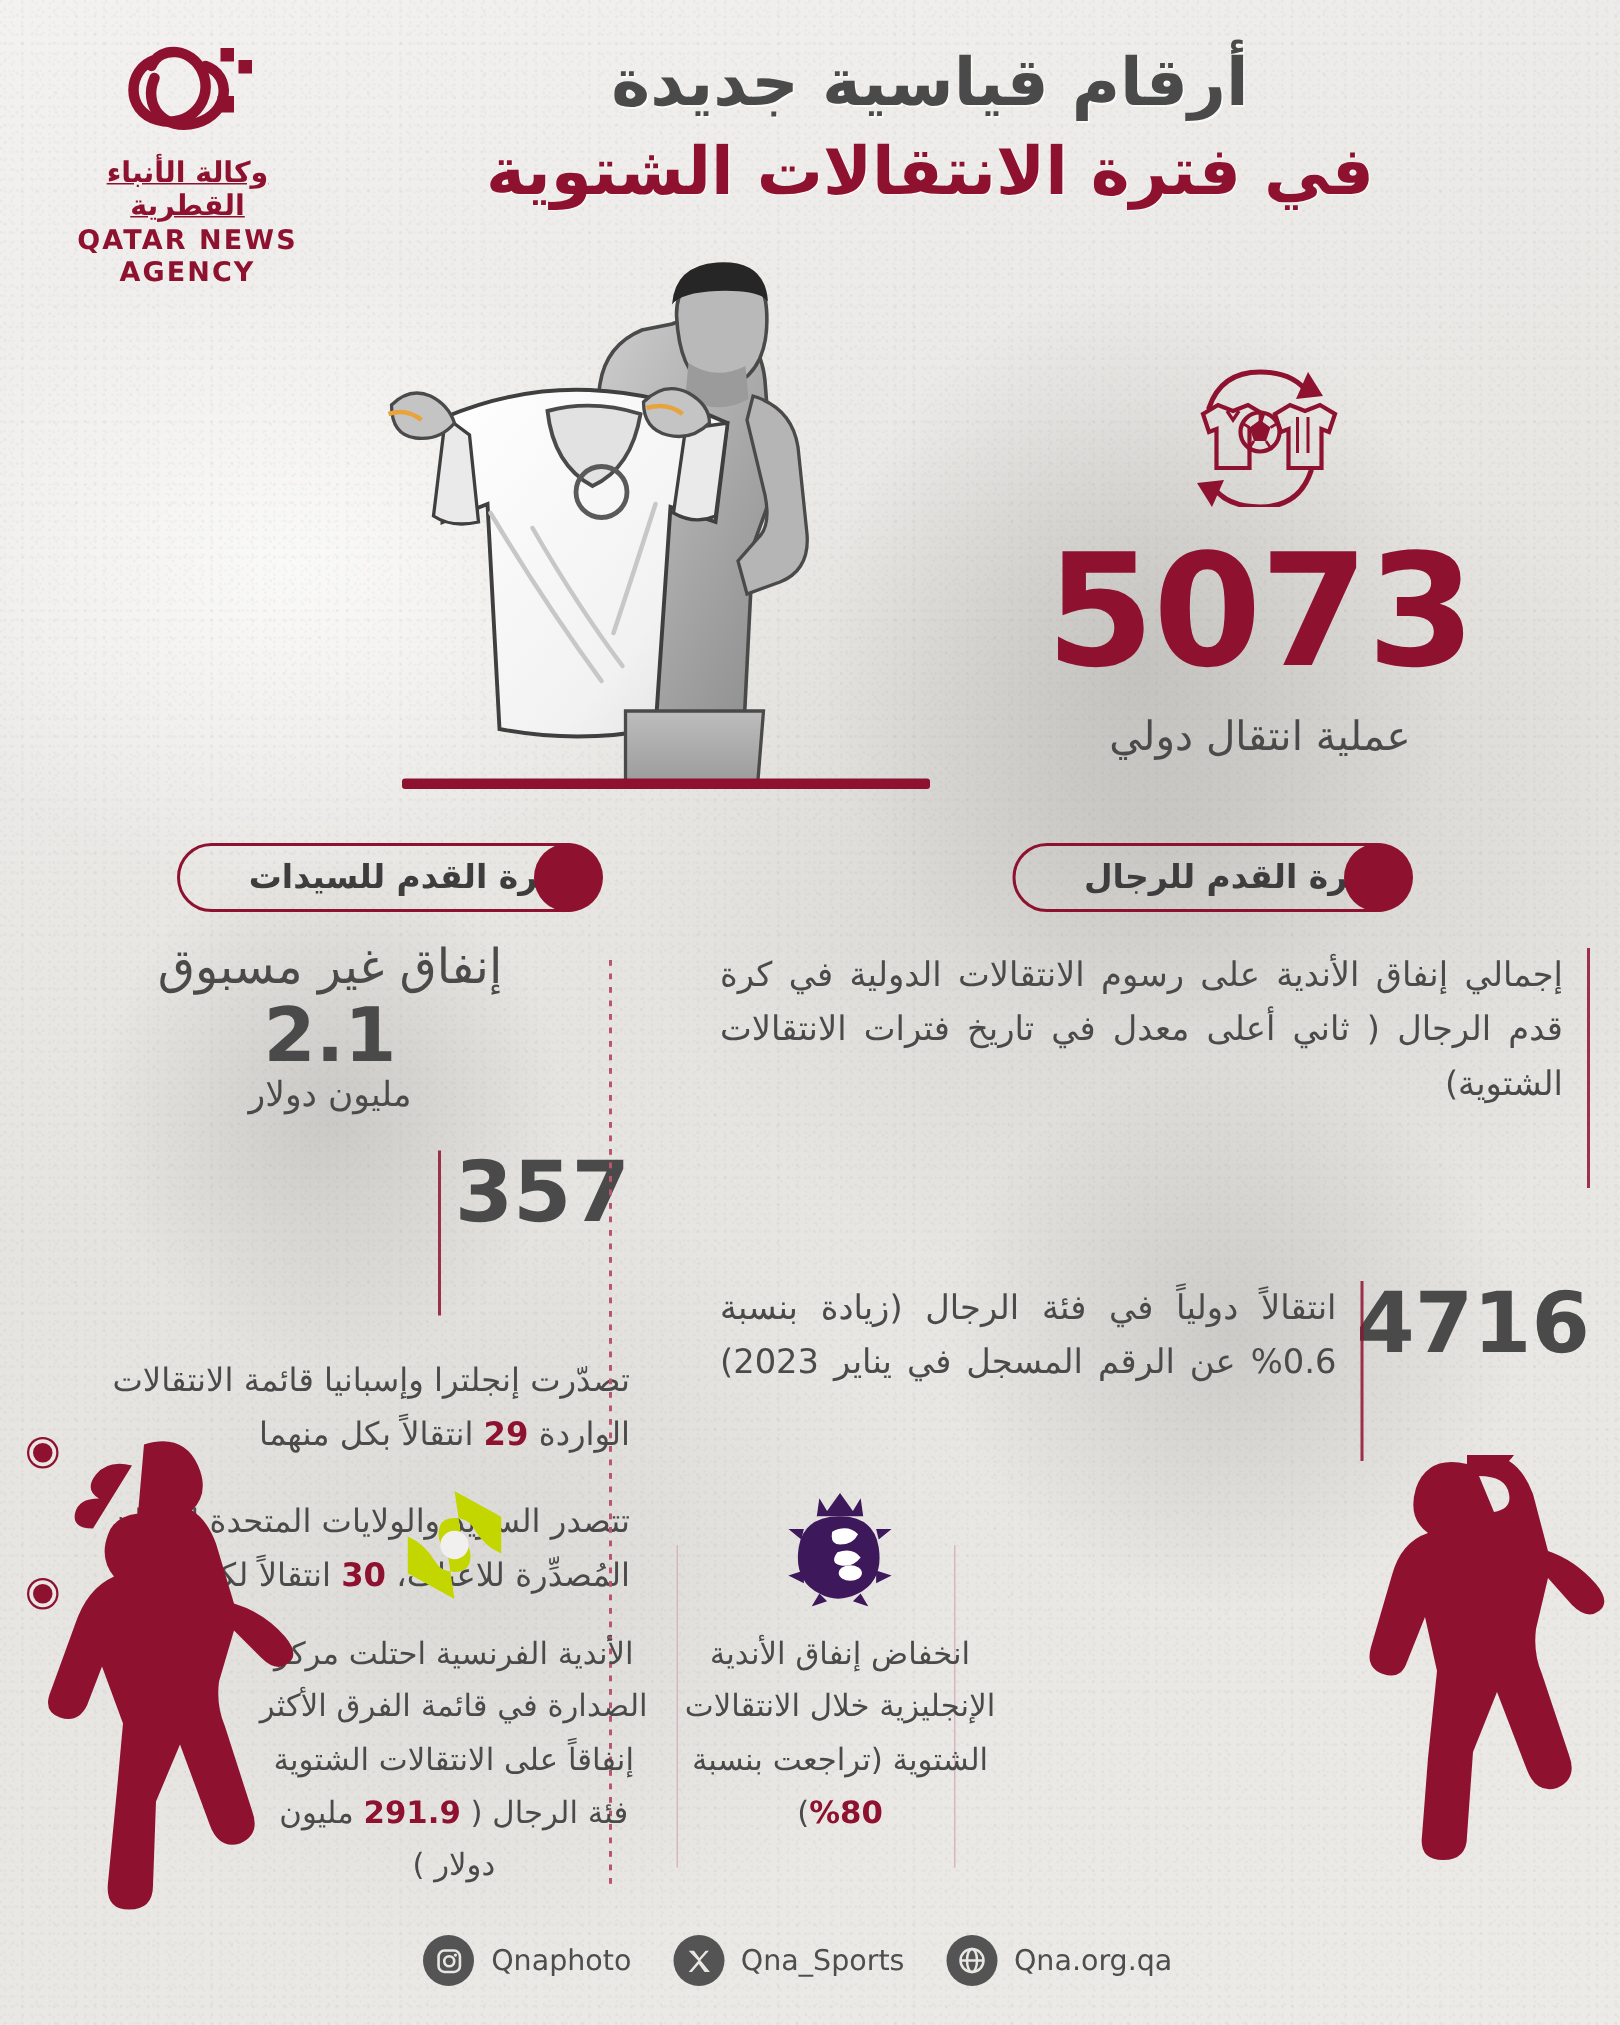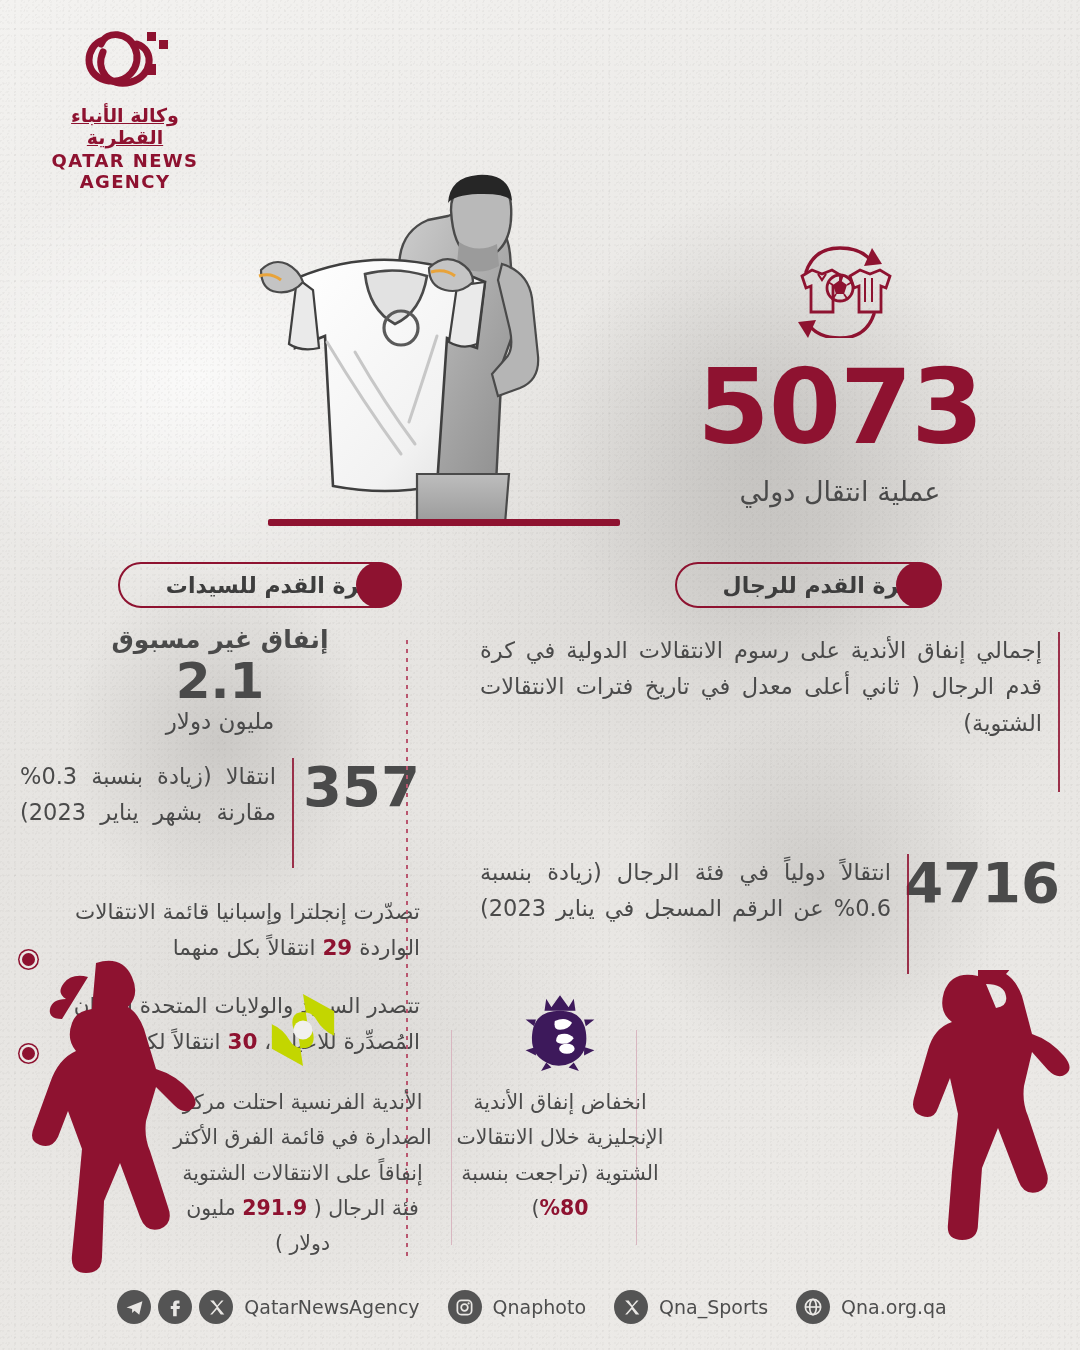--- a/index.html
+++ b/index.html
@@ -93,21 +93,21 @@
     font-size:56px; font-weight:bold; color:#4a4a4a; line-height:1.05;
   }
   .stat-unit { font-size:23px; color:#4a4a4a; margin-top:2px; }
   .v-rule { width:2px; align-self:stretch; background:#8e1230; flex:0 0 2px; opacity:.85; }
   .stat-text {
     flex:1 1 auto; font-size:22.5px; color:#4a4a4a; line-height:1.62;
     text-align:justify; text-align-last:justify;
   }
 
   .women-head { text-align:center; }
-  .women-head .label { font-size:25px; font-weight:bold; color:#4a4a4a; }
+  .women-head .label { font-size:32px; font-weight:normal; color:#4a4a4a; }
   .women-head .num { font-size:50px; font-weight:bold; color:#4a4a4a; line-height:1.08; }
   .women-head .unit { font-size:23px; color:#4a4a4a; }
 
   .bullets { margin-top:26px; }
   .bullet { display:flex; gap:10px; align-items:flex-end; margin-bottom:22px; }
   .bullet-dot {
     flex:0 0 auto; width:13px; height:13px; border-radius:50%;
     border:3px solid #8e1230; background:#8e1230;
     box-shadow:0 0 0 2.5px #e9e7e4, 0 0 0 4px #8e1230;
     margin-top:9px; margin-left:2px;
@@ -151,20 +151,24 @@
 </head>
 <body>
 
 <div class="page">
   <div class="grain"></div>
   <div class="smudge" style="left:540px;top:180px;width:440px;height:520px;"></div>
   <div class="smudge" style="left:60px;top:560px;width:320px;height:360px;"></div>
   <div class="smudge" style="left:620px;top:700px;width:400px;height:380px;"></div>
 
   <div class="header">
+    <div class="titles">
+      <div class="title-1">أرقام قياسية جديدة</div>
+      <div class="title-2">في فترة الانتقالات الشتوية</div>
+    </div>
 
     <div class="logo">
       <svg width="120" height="78" viewBox="0 0 120 78">
         <g fill="none" stroke="#8e1230" stroke-width="7" stroke-linecap="round">
           <path d="M38 18 C 20 24, 18 52, 40 58 C 62 64, 78 44, 70 26 C 63 10, 42 8, 36 22"></path>
           <path d="M72 22 C 90 28, 88 54, 66 60 C 44 66, 30 48, 38 30"></path>
         </g>
         <rect x="82" y="10" width="9" height="9" fill="#8e1230"></rect>
         <rect x="94" y="18" width="9" height="9" fill="#8e1230"></rect>
         <rect x="80" y="42" width="11" height="11" fill="#8e1230"></rect>
@@ -286,21 +290,20 @@
       <div class="label">إنفاق غير مسبوق</div>
       <div class="num">2.1</div>
       <div class="unit">مليون دولار</div>
     </div>
 
     <div class="stat-row" style="margin-top:24px;min-height:110px;">
       <div class="stat-num-wrap" style="width:110px;">
         <div class="stat-num">357</div>
       </div>
       <div class="v-rule"></div>
-      <div class="stat-text">انتقالا (زيادة بنسبة 0.3% مقارنة بشهر يناير 2023)</div>
     </div>
 
     <div class="bullets">
       <div class="bullet">
         <div class="bullet-text">
           <span>تصدّرت إنجلترا وإسبانيا قائمة الانتقالات الواردة </span><span class="hl">29</span><span> انتقالاً بكل منهما</span>
         </div>
         <div class="bullet-dot"></div>
       </div>
       <div class="bullet">
@@ -351,38 +354,20 @@
   <svg class="silh" id="silh-left" viewBox="0 0 215 340">
     <path d="M96 8 q26 -8 36 14 q8 18 -4 30 q10 6 16 22 l12 40 q20 6 34 22 q10 12 2 18 q-8 6 -18 -4 l-18 -18 -10 34 q-2 16 4 30 l18 56 q6 16 -8 22 q-14 4 -20 -12 l-20 -54 -16 38 -2 56 q0 16 -16 16 q-16 0 -14 -18 l6 -62 4 -44 -14 -38 -10 26 q-6 12 -18 8 q-12 -4 -6 -18 l16 -44 q8 -24 26 -32 q-10 -12 -4 -28 q4 -12 20 -14 z
              M88 22 q-16 -4 -24 6 q-8 10 2 16 q-14 0 -16 10 q-2 10 12 10"></path>
   </svg>
   <svg class="silh" id="silh-right" viewBox="0 0 190 330">
     <path d="M88 6 q-26 -6 -34 16 q-6 20 8 30 q-18 6 -24 28 l-14 48 q-4 14 8 18 q12 4 16 -8 l12 -30 8 36 -6 58 -4 52 q-2 16 14 16 q16 0 16 -16 l4 -56 16 -40 20 52 q6 16 20 12 q14 -6 8 -22 l-18 -54 q-6 -14 -4 -30 l8 -34 16 18 q10 10 18 4 q8 -6 -2 -18 q-14 -16 -32 -22 l-10 -38 q-6 -16 -16 -22 q12 -12 4 -30 q-8 -20 -32 -18 z
              M96 14 q18 0 20 12 q2 10 -10 12"></path>
   </svg>
 
   <div class="footer">
-    <div class="sgroup">
-      <div class="sicon">
-        <svg width="19" height="19" viewBox="0 0 24 24">
-            <path d="M2 12 L22 4 L18 21 L12 16 L9 19 L9 14 Z" fill="#e9e7e4"></path>
-          </svg>
-      </div>
-      <div class="sicon">
-        <svg width="19" height="19" viewBox="0 0 24 24">
-            <path d="M14 7h3V3h-3.5C10.5 3 9 5 9 7.5V10H6v4h3v9h4.5v-9H17l.7-4H13.5V8c0-.7.3-1 1-1z" fill="#e9e7e4"></path>
-          </svg>
-      </div>
-      <div class="sicon">
-        <svg width="17" height="17" viewBox="0 0 24 24">
-            <path d="M3 2h5l5 7 6-7h3l-8 9 9 11h-5l-5.5-7.5L6 22H3l9-10.5z" fill="#e9e7e4"></path>
-          </svg>
-      </div>
-      <div class="slabel">QatarNewsAgency</div>
-    </div>
 
     <div class="sgroup">
       <div class="sicon">
         <svg width="19" height="19" viewBox="0 0 24 24">
           <rect x="3" y="3" width="18" height="18" rx="5" fill="none" stroke="#e9e7e4" stroke-width="2.2"></rect>
           <circle cx="12" cy="12" r="4.2" fill="none" stroke="#e9e7e4" stroke-width="2.2"></circle>
           <circle cx="17.2" cy="6.8" r="1.4" fill="#e9e7e4"></circle>
         </svg>
       </div>
       <div class="slabel">Qnaphoto</div>

